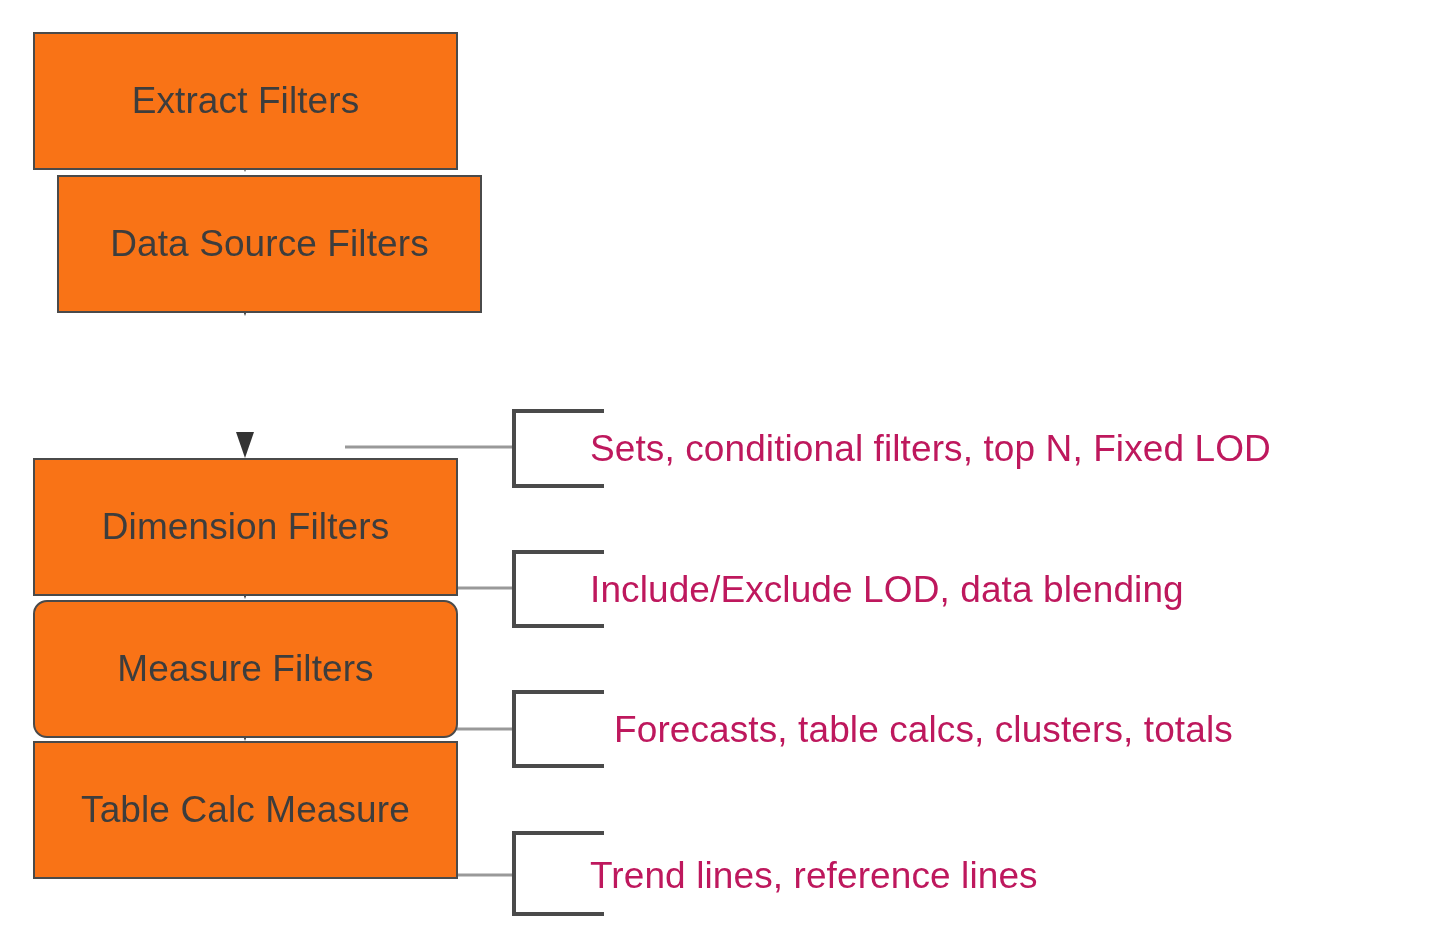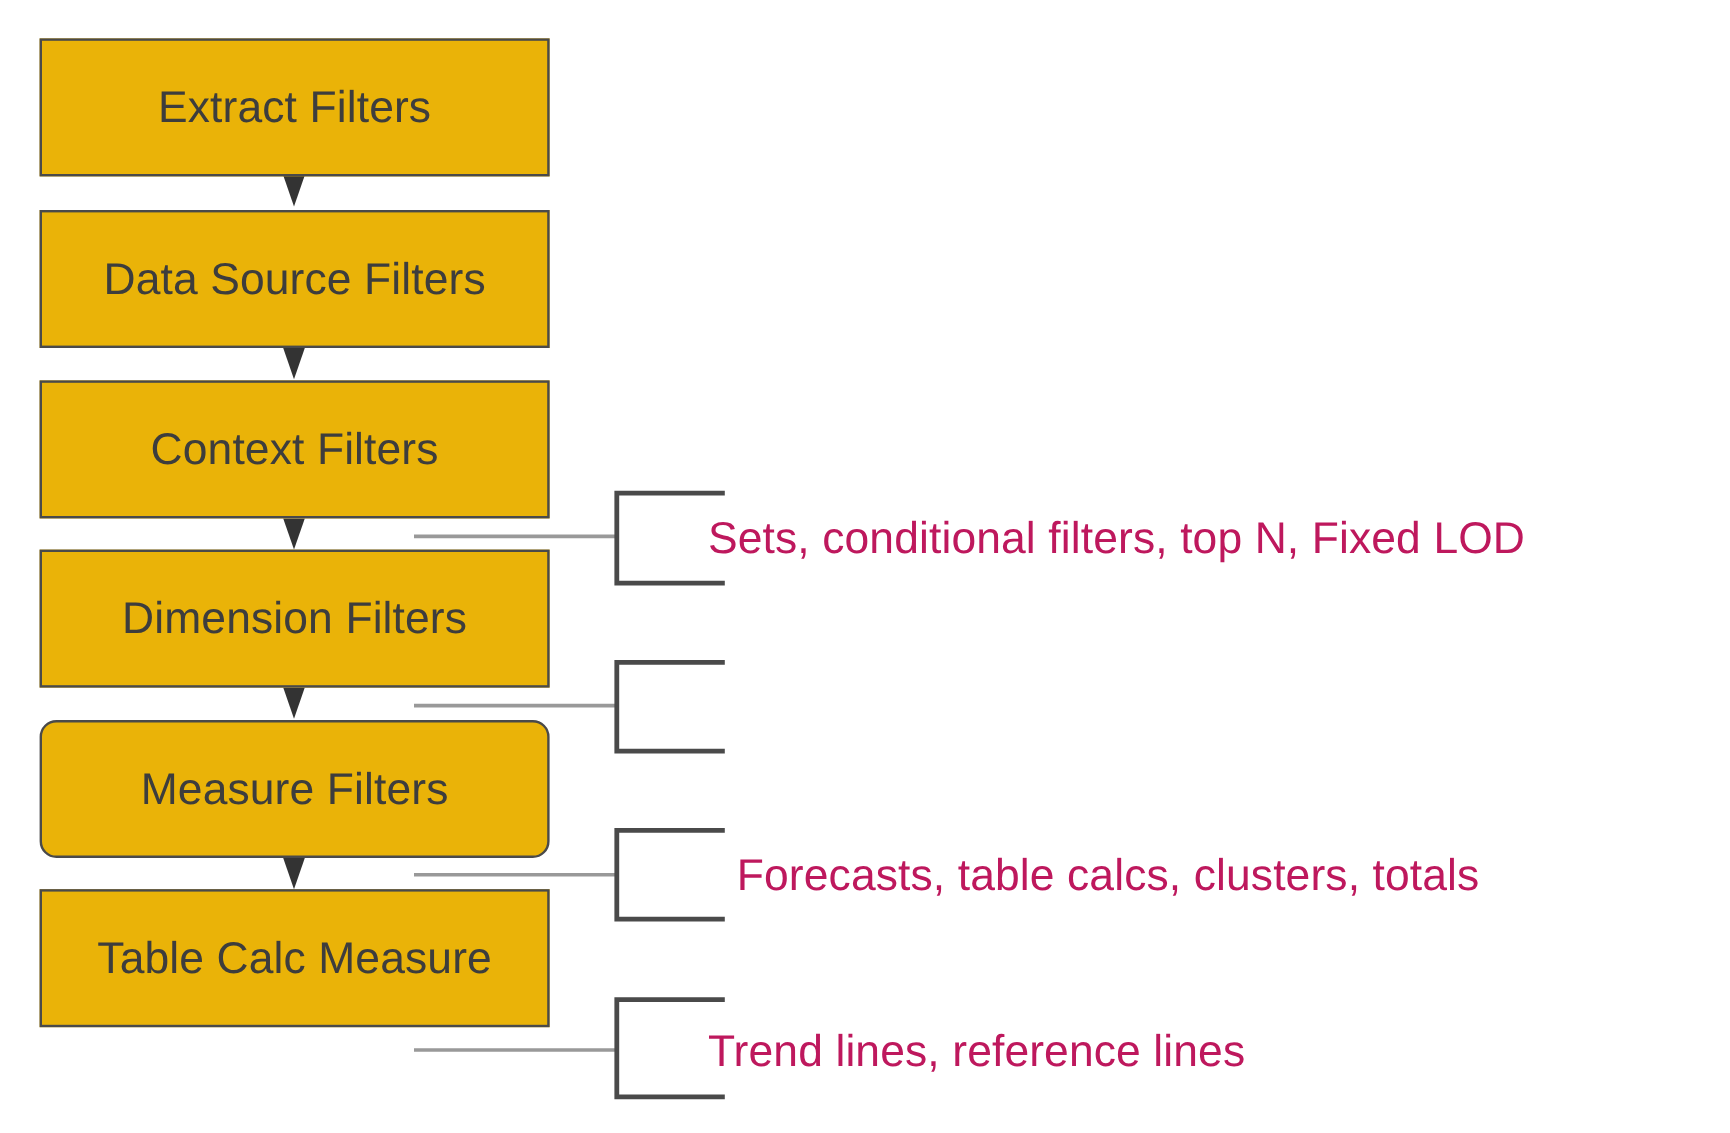--- a/index.html
+++ b/index.html
@@ -24,23 +24,23 @@
     position: absolute;
     top: 0;
     left: 0;
     width: 1442px;
     height: 944px;
   }
   .stage-box {
     position: absolute;
     left: 33px;
     width: 425px;
-    height: 115px;
+    height: 138px;
     border: 2.5px solid #4a4a4a;
-    background: #eab308;
+    background: #f97316;
     box-sizing: border-box;
   }
   .stage-label {
     position: absolute;
     left: 0;
     right: 0;
     top: 50%;
     transform: translateY(-52%);
     text-align: center;
     font-size: 37px;
@@ -86,40 +86,38 @@
       <path d="M 604 552 L 514 552 L 514 626 L 604 626"></path>
       <path d="M 604 692 L 514 692 L 514 766 L 604 766"></path>
       <path d="M 604 833 L 514 833 L 514 914 L 604 914"></path>
     </g>
   </svg>
 
   <div class="stage-box" style="top:32px;">
     <div class="stage-label">Extract Filters</div>
   </div>
 
-  <div class="stage-box" style="top:175px;">
+  <div class="stage-box" style="top:175px;margin-left:24px;">
     <div class="stage-label">Data Source Filters</div>
   </div>
 
-  <div class="stage-box" style="top:317px;">
-    <div class="stage-label">Context Filters</div>
-  </div>
 
   <div class="stage-box" style="top:458px;padding-left:16px;">
     <div class="stage-label">Dimension Filters</div>
   </div>
 
   <div class="stage-box" style="top:600px;border-radius:14px;">
     <div class="stage-label">Measure Filters</div>
   </div>
 
   <div class="stage-box" style="top:741px;">
     <div class="stage-label">Table Calc Measure</div>
   </div>
 
   <div class="annotation-text" style="top:430px;">Sets, conditional filters, top N, Fixed LOD</div>
 
+  <div class="annotation-text" style="top:571px;">Include/Exclude LOD, data blending</div>
 
   <div class="annotation-text" style="top:711px;margin-left:24px;">Forecasts, table calcs, clusters, totals</div>
 
   <div class="annotation-text" style="top:857px;">Trend lines, reference lines</div>
 
 </div>
 
 </body></html>

